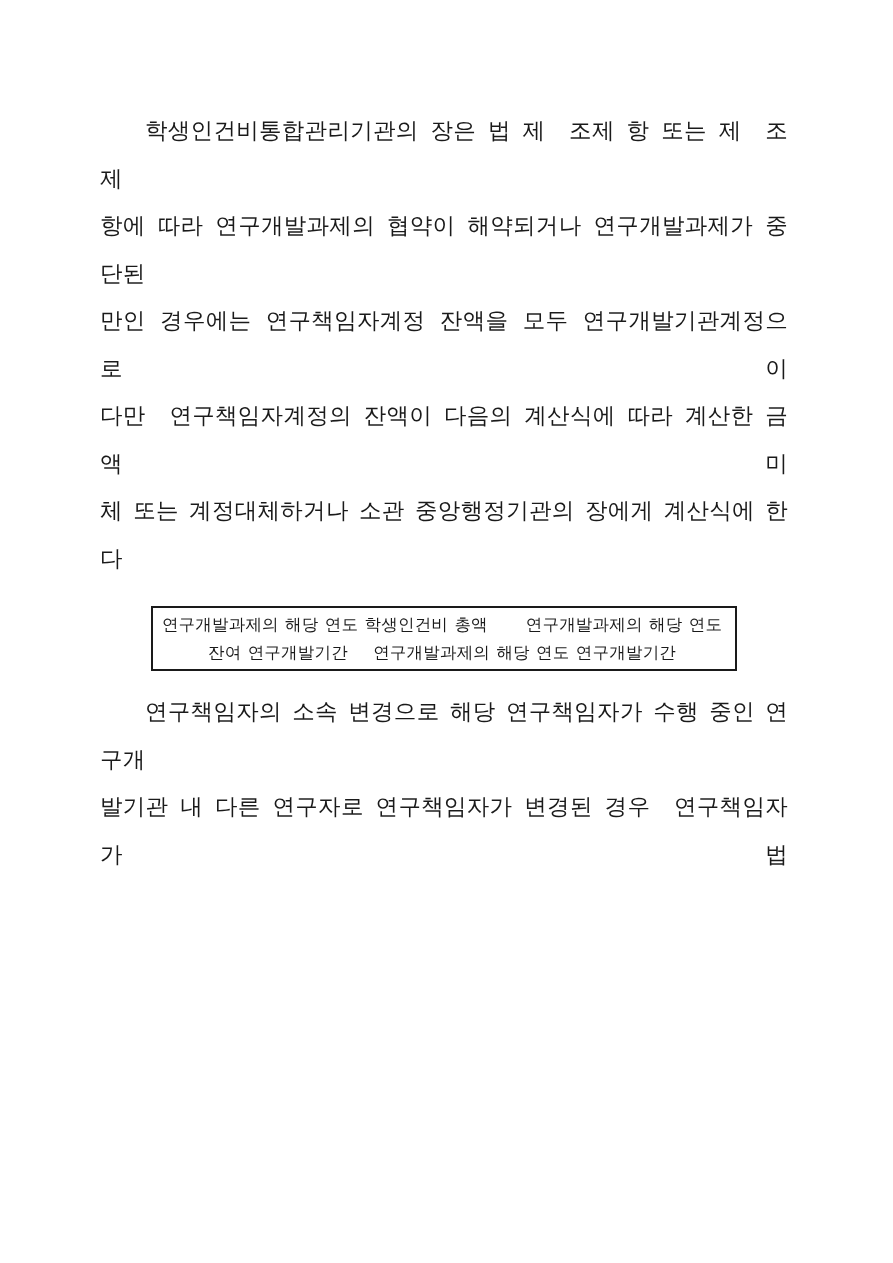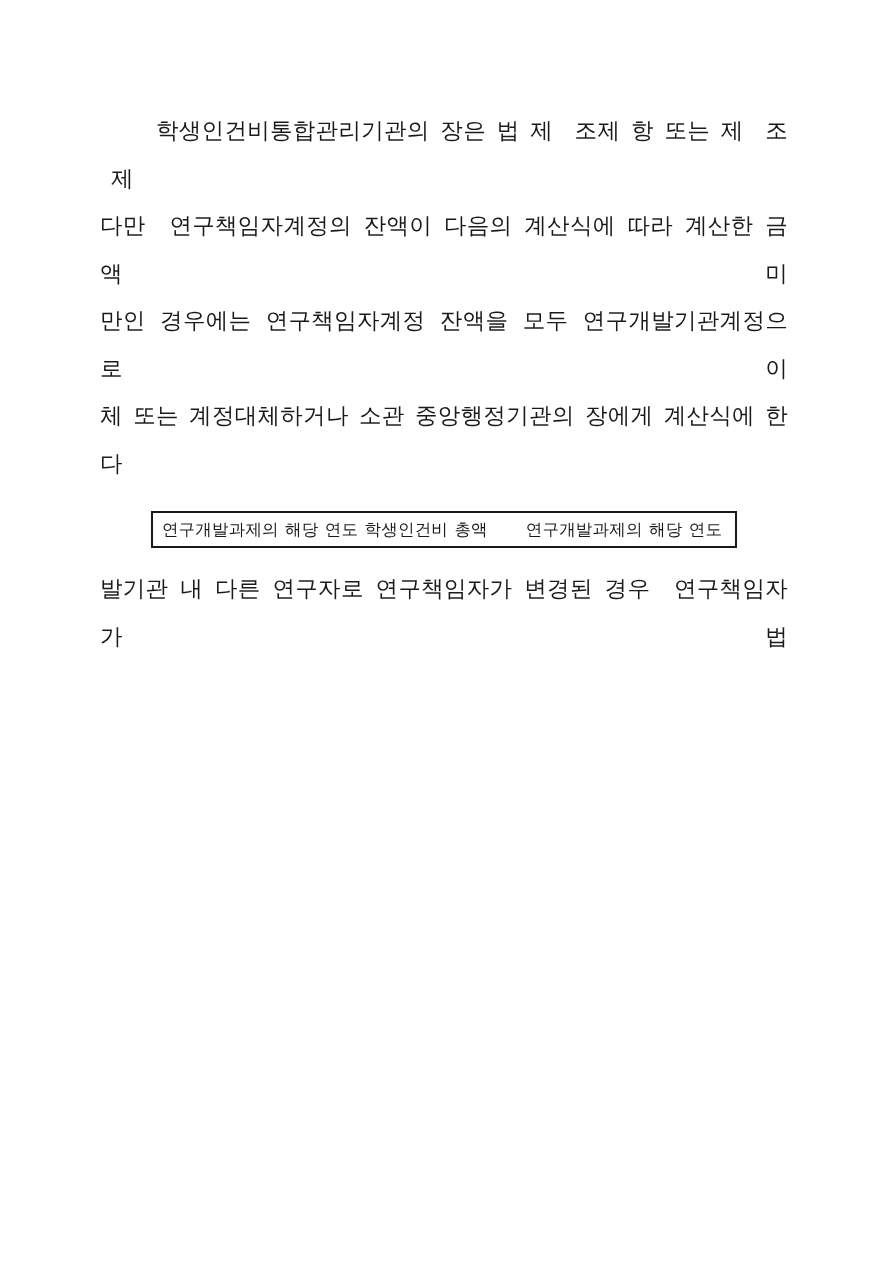--- a/index.html
+++ b/index.html
@@ -19,21 +19,21 @@
     width: 688px;
   }
   .tline {
     font-size: 22.5px;
     line-height: 47.5px;
     letter-spacing: 0.3px;
     word-spacing: 4px;
     text-align: justify;
     text-align-last: justify;
   }
-  .tline.first { text-indent: 45px; margin-left: 11px; }
+  .tline.first { text-indent: 45px; }
   .tline.endline { text-align-last: left; }
   .fbox {
     box-sizing: border-box;
     width: 586px;
     margin: 24px auto 17px auto;
     border: 2px solid #1a1a1a;
     padding: 3px 8px 2px 4px;
     text-align: center;
   }
   .fline {
@@ -45,29 +45,32 @@
   }
 </style>
 </head>
 <body>
 
 <div class="page">
   <div class="content">
 
     <div>
       <div class="tline first">학생인건비통합관리기관의 장은 법 제&nbsp; 조제 항 또는 제&nbsp; 조제</div>
+      <div class="tline">항에 따라 연구개발과제의 협약이 해약되거나 연구개발과제가 중단된</div>
+      <div class="tline">만인 경우에는 연구책임자계정 잔액을 모두 연구개발기관계정으로 이</div>
       <div class="tline">다만&nbsp; 연구책임자계정의 잔액이 다음의 계산식에 따라 계산한 금액 미</div>
-      <div class="tline">만인 경우에는 연구책임자계정 잔액을 모두 연구개발기관계정으로 이</div>
       <div class="tline">체 또는 계정대체하거나 소관 중앙행정기관의 장에게 계산식에 한</div>
       <div class="tline endline">다</div>
     </div>
 
     <div class="fbox">
       <div class="fline">연구개발과제의 해당 연도 학생인건비 총액&nbsp;&nbsp;&nbsp;&nbsp;&nbsp;&nbsp;연구개발과제의 해당 연도</div>
+      <div class="fline">잔여 연구개발기간&nbsp;&nbsp;&nbsp;&nbsp;연구개발과제의 해당 연도 연구개발기간</div>
     </div>
 
     <div>
+      <div class="tline first">연구책임자의 소속 변경으로 해당 연구책임자가 수행 중인 연구개</div>
       <div class="tline">발기관 내 다른 연구자로 연구책임자가 변경된 경우&nbsp; 연구책임자가 법</div>
 
     </div>
 
   </div>
 </div>
 
 </body></html>

